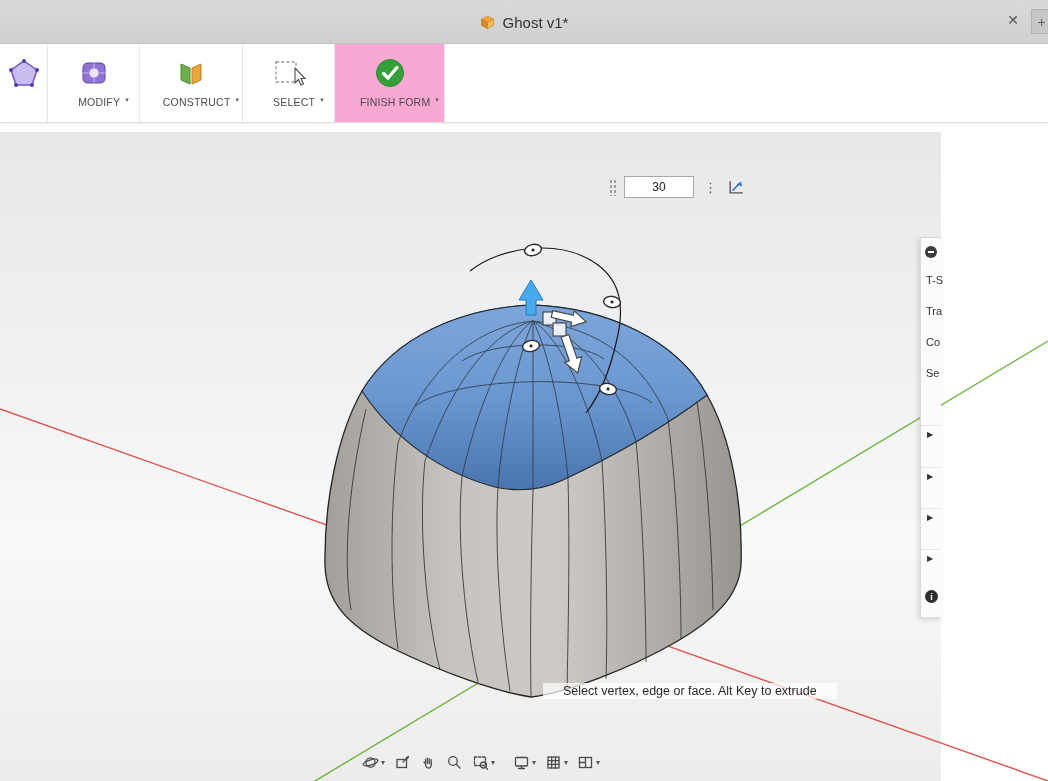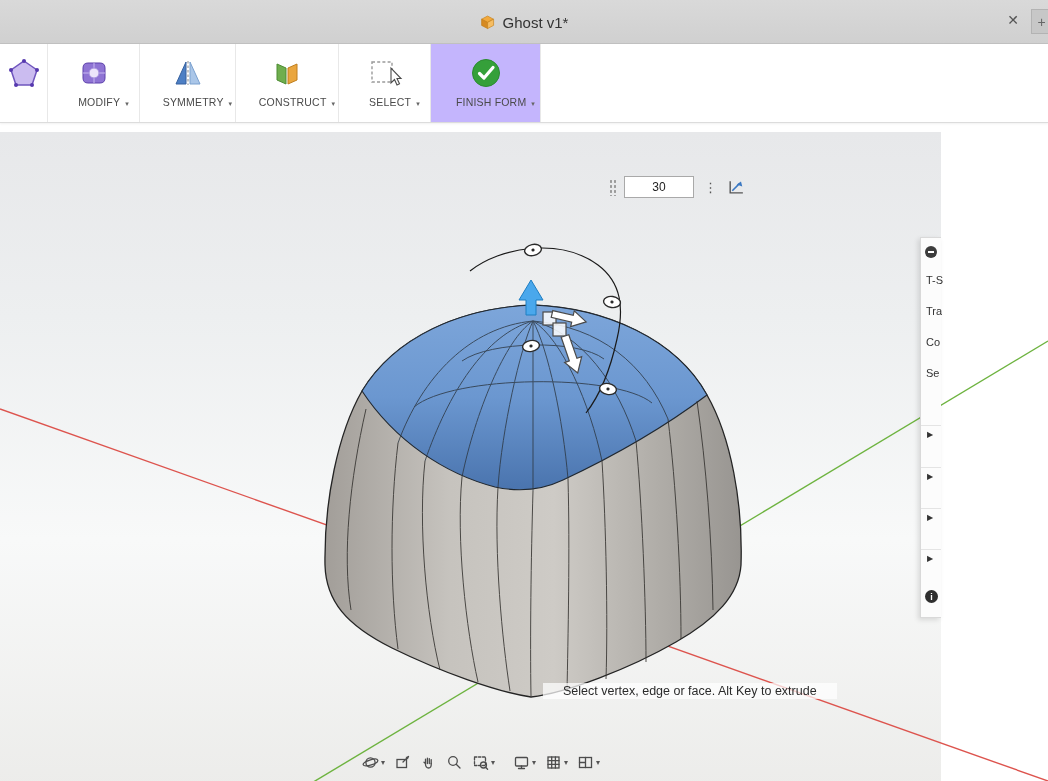--- a/index.html
+++ b/index.html
@@ -16,23 +16,23 @@
   .doc-title{font-size:15px;color:#333;}
   .close-btn{position:absolute;right:27px;top:11px;background:none;border:none;
     font-size:14px;color:#555;cursor:pointer;padding:2px;line-height:1;}
   .newtab-btn{position:absolute;right:-4px;top:9px;width:19px;height:23px;background:#c7c7c7;
     border:1px solid #b3b3b3;color:#666;font-size:14px;display:flex;align-items:center;justify-content:center;}
   
   .toolbar{position:absolute;top:44px;left:0;width:1048px;height:79px;background:#fff;
     border-bottom:1px solid #dcdcdc;display:flex;box-sizing:border-box;box-shadow:0 1px 2px rgba(0,0,0,0.06);}
   .tgroup{height:100%;display:flex;flex-direction:column;align-items:center;padding-top:8px;
     border-right:1px solid #e8e8e8;box-sizing:border-box;cursor:pointer;background:#fff;}
-  .tgroup.highlight{background:#c4b5fd;}
+  .tgroup.highlight{background:#f9a8d4;}
   .ticon{height:42px;display:flex;align-items:center;justify-content:center;}
-  .tlabel{margin-top:2px;font-size:10.5px;color:#4a4a4a;display:flex;align-items:flex-end;gap:5px;letter-spacing:0.2px;white-space:nowrap;margin-left:20px;}
+  .tlabel{margin-top:2px;font-size:10.5px;color:#4a4a4a;display:flex;align-items:flex-start;gap:5px;letter-spacing:0.2px;white-space:nowrap;margin-left:20px;}
   .caret{font-size:7px;color:#666;}
   
   .viewport{position:absolute;top:132px;left:0;width:941px;height:658px;
     background:linear-gradient(180deg,#e7e8ea 0%,#edeff0 28%,#f8f9f9 62%,#ececea 100%);}
   .scene{position:absolute;top:0;left:0;width:1048px;height:658px;pointer-events:none;}
   
   .offset-cluster{position:absolute;left:609px;top:44px;display:flex;align-items:center;gap:7px;}
   .grip{width:8px;height:17px;cursor:grab;
     background-image:radial-gradient(circle,#9b9b9b 1.1px,transparent 1.3px);background-size:4px 5px;}
   .offset-input{width:70px;height:22px;border:1px solid #a9a9a9;background:#fff;
@@ -100,33 +100,20 @@
           <path d="M7,17 H29 M18,7 V27" stroke="#c9b9f2" stroke-width="1" fill="none"></path>
           <circle cx="18" cy="17" r="5" fill="#ece5fa" stroke="#a28ddd"></circle>
         </svg>
       </div>
       <div class="tlabel">
           <span>MODIFY</span>
           <span class="caret">▾</span>
         </div>
     </div>
 
-    <div class="tgroup" style="width:96px">
-      <div class="ticon">
-        <svg width="34" height="34" viewBox="0 0 34 34">
-          <line x1="17" y1="5" x2="17" y2="29" stroke="#8a8a8a" stroke-dasharray="2.5,2"></line>
-          <polygon points="15,6 5,28 15,28" fill="#4d7fc4" stroke="#36619f"></polygon>
-          <polygon points="19,6 29,28 19,28" fill="#aac6e8" stroke="#7ba1cf"></polygon>
-        </svg>
-      </div>
-      <div class="tlabel">
-          <span>SYMMETRY</span>
-          <span class="caret">▾</span>
-        </div>
-    </div>
 
 
     <div class="tgroup" style="width:103px">
       <div class="ticon">
         <svg width="34" height="34" viewBox="0 0 34 34">
           <polygon points="7,8 16,12 16,28 7,24" fill="#6fae4e" stroke="#4d8c33"></polygon>
           <polygon points="27,8 18,12 18,28 27,24" fill="#eaa63e" stroke="#c07f1e"></polygon>
         </svg>
       </div>
       <div class="tlabel">

